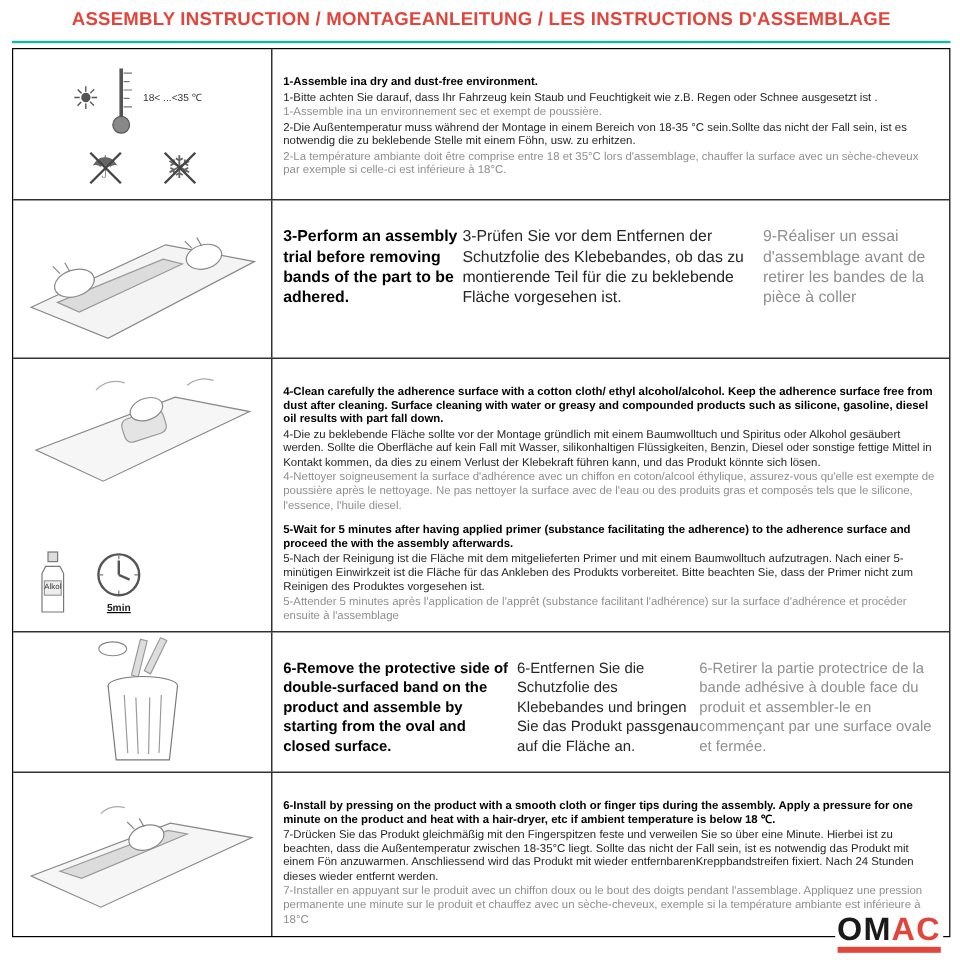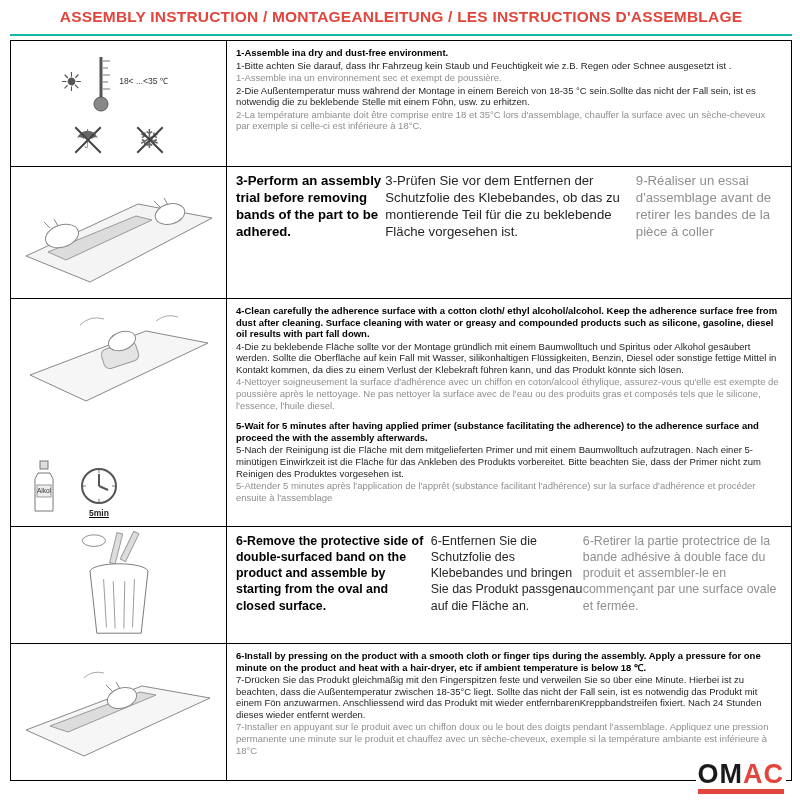--- a/index.html
+++ b/index.html
@@ -9,21 +9,21 @@
 
   .header { height:36px; display:flex; align-items:center; justify-content:center; border-bottom:2px solid #14b8a6; }
   .title { color:#e2453c; font-weight:bold; font-size:15.5px; letter-spacing:0.2px; white-space:nowrap; }
 
   .table { margin-top:4px; border:1px solid #000; }
   .row { display:flex; border-bottom:1px solid #000; }
   .row:last-child { border-bottom:none; }
   .h1 { height:126px; } .h2 { height:132px; } .h3 { height:228px; } .h4 { height:117px; } .h5 { height:136px; }
 
   .cell-icon { flex:0 0 216px; border-right:1px solid #000; display:flex; flex-direction:column; align-items:center; justify-content:center; padding:4px; overflow:hidden; }
-  .cell-text { flex:1 1 auto; padding:6px 10px 4px 9px; overflow:hidden; }
+  .cell-text { flex:1 1 auto; padding:6px 10px 4px 9px; overflow:hidden;margin-top:16px; }
   .cell-text.vcenter { display:flex; flex-direction:row; justify-content:flex-end; }
 
   .size-s p { font-size:9.5px; line-height:1.22; margin-bottom:1px; }
   .size-l p { font-size:13.2px; line-height:1.28; margin-bottom:7px; }
   .size-m p { font-size:12.4px; line-height:1.3; margin-bottom:6px; }
   p.en { font-weight:bold; color:#000; }
   p.de { font-weight:normal; color:#262626; }
   p.fr { font-weight:normal; color:#8f8f8f; }
   p.gap { margin-top:9px; }
 
@@ -33,21 +33,21 @@
   .temp-label { font-size:8.5px; color:#333; width:58px; line-height:1.2; }
   .no-icons { display:flex; gap:26px; }
   .no-icon { position:relative; width:36px; height:36px; display:flex; align-items:center; justify-content:center; }
   .no-icon .glyph { font-size:26px; color:#666; line-height:1; }
   .no-icon::before, .no-icon::after { content:""; position:absolute; left:0; top:50%; width:100%; height:2px; background:#444; }
   .no-icon::before { transform:rotate(45deg); }
   .no-icon::after { transform:rotate(-45deg); }
 
   
   .clean-cell { justify-content:space-between; padding:10px 6px 8px; }
-  .clean-bottom { display:flex; align-items:flex-end; gap:20px; width:100%; padding-left:12px;text-decoration:underline; }
+  .clean-bottom { display:flex; gap:20px; width:100%; padding-left:12px;text-decoration:underline; }
   .bottle-wrap { position:relative; }
   .alkol-label { position:absolute; left:0; right:0; top:27px; text-align:center; font-size:6.5px; color:#333; }
   .clock-wrap { display:flex; flex-direction:column; align-items:center; gap:2px; }
   .five-min { font-size:8.5px; color:#222; font-weight:bold; }
 
   
   .logo { position:absolute; right:14px; bottom:6px; display:inline-block; text-align:center; background:#fff; padding:2px 2px 0; }
   .logo-text { font-weight:bold; font-size:27px; letter-spacing:1px; line-height:1; }
   .logo-text .lb { color:#1a1a1a;margin-top:40px; }
   .logo-text .lr { color:#e2453c; }

